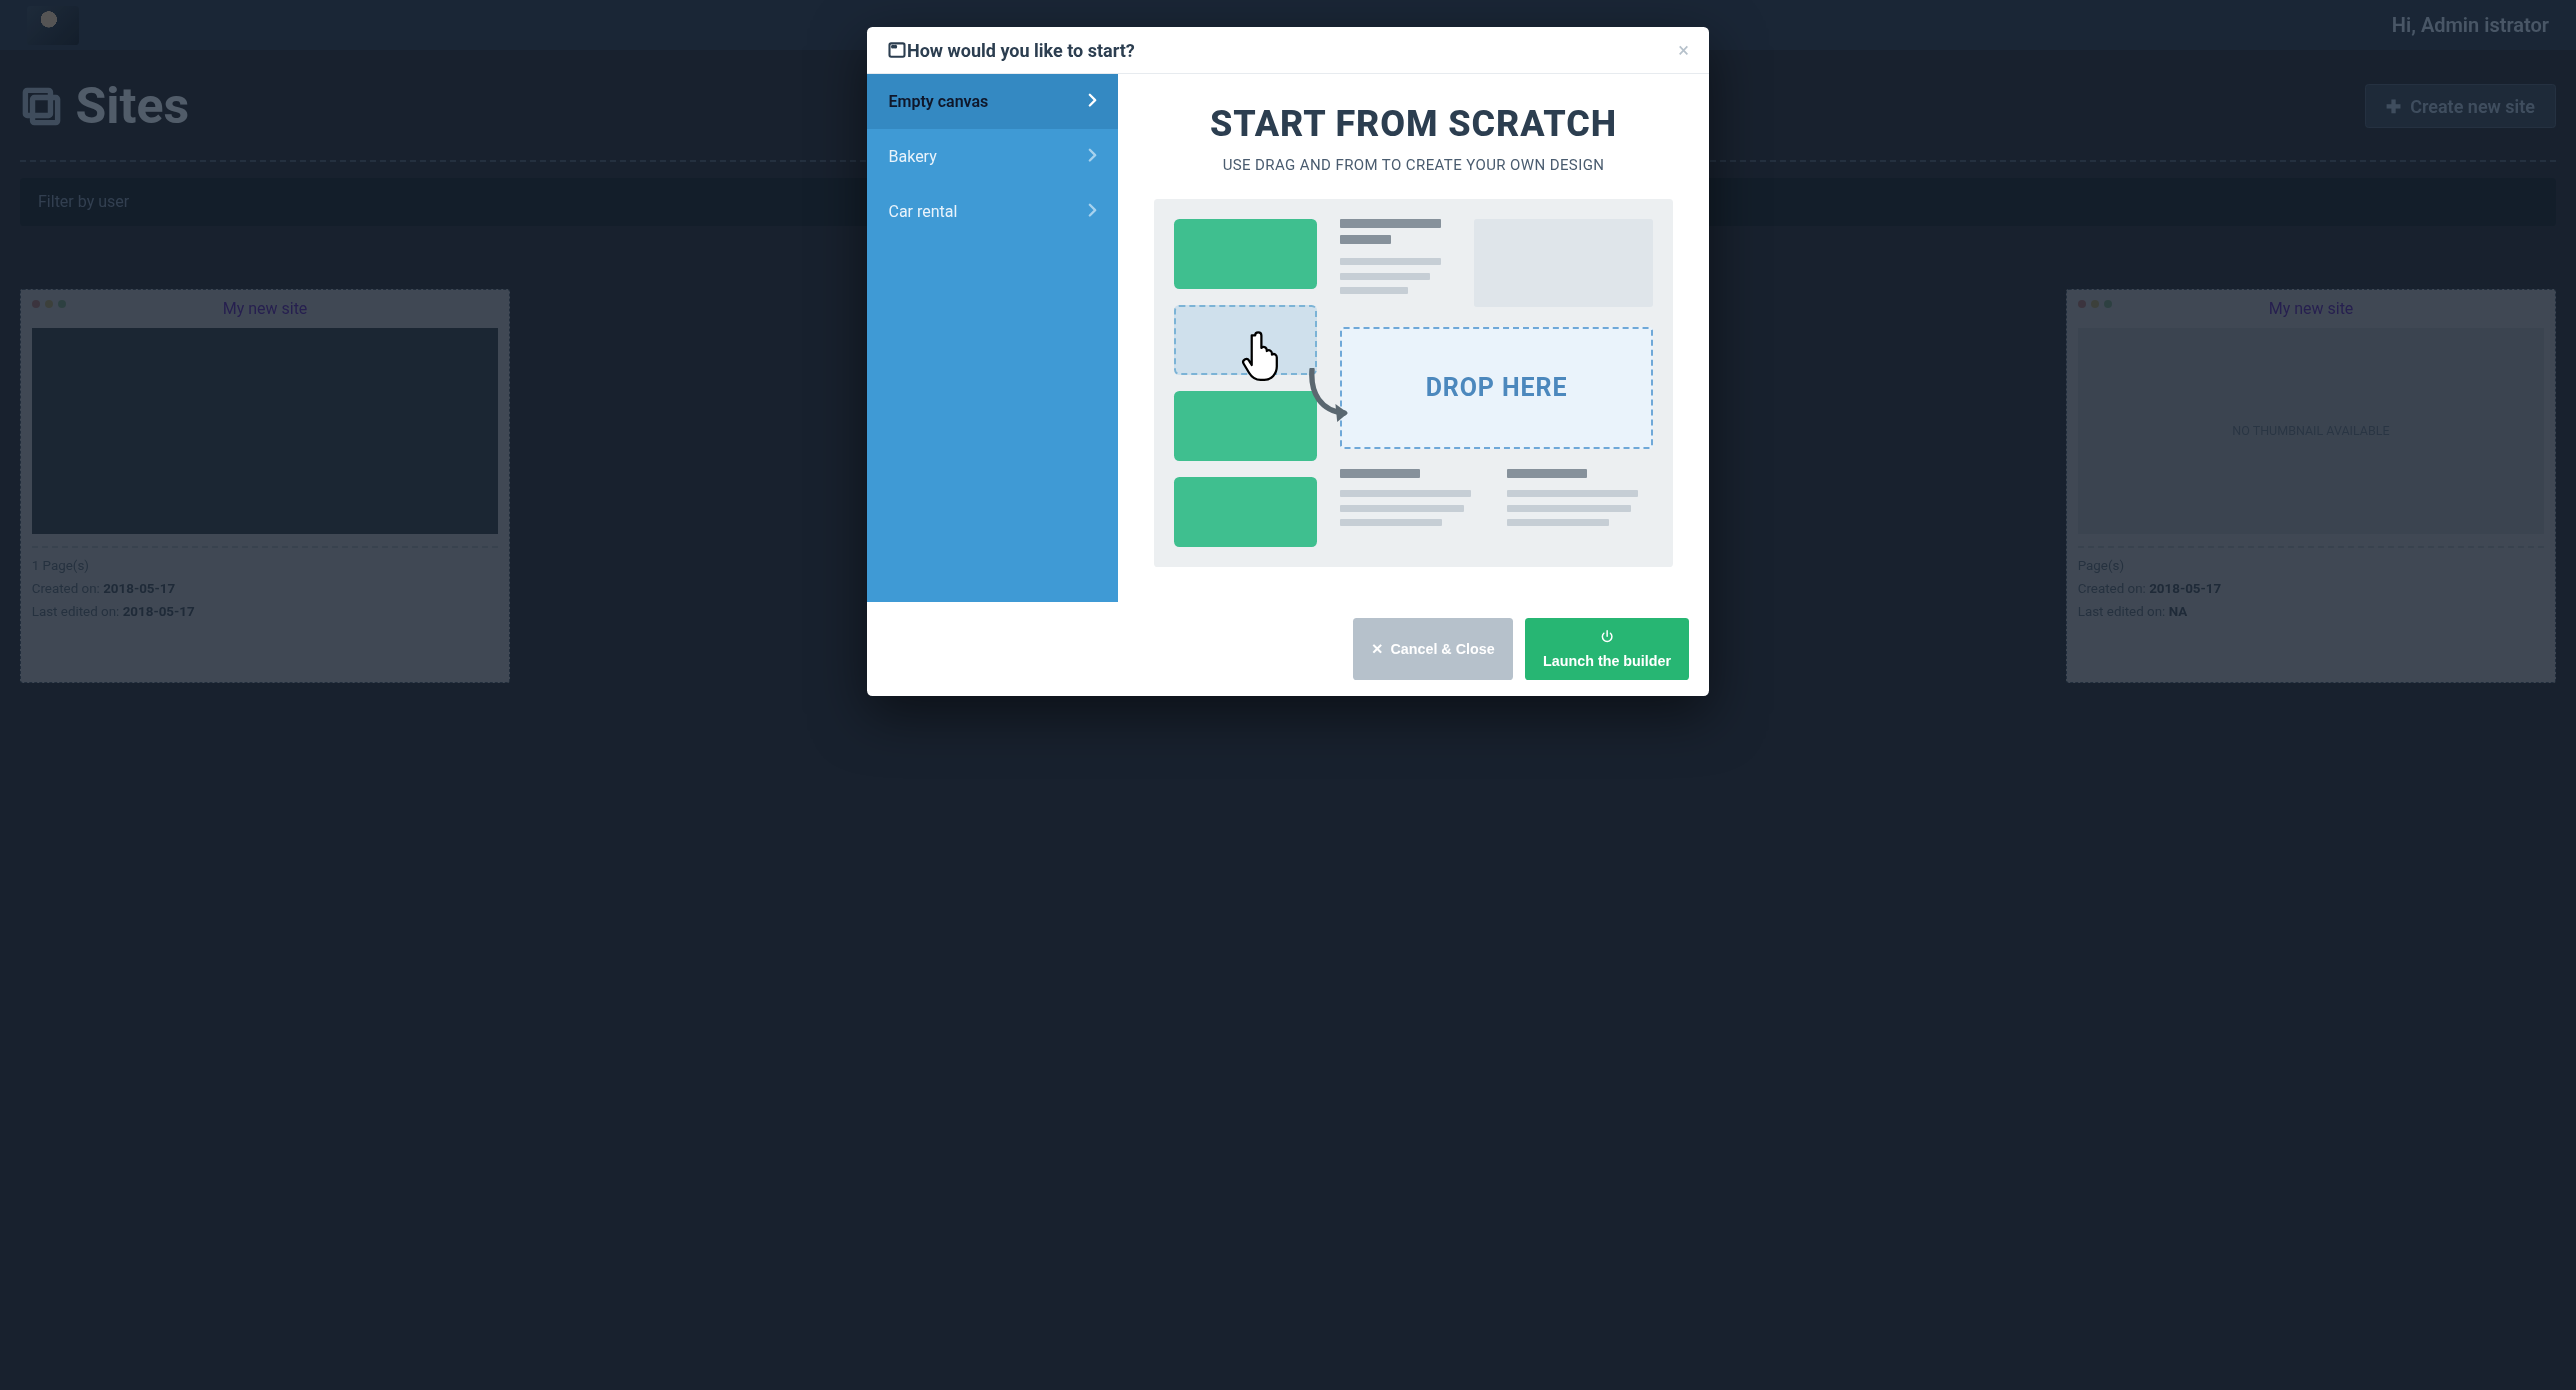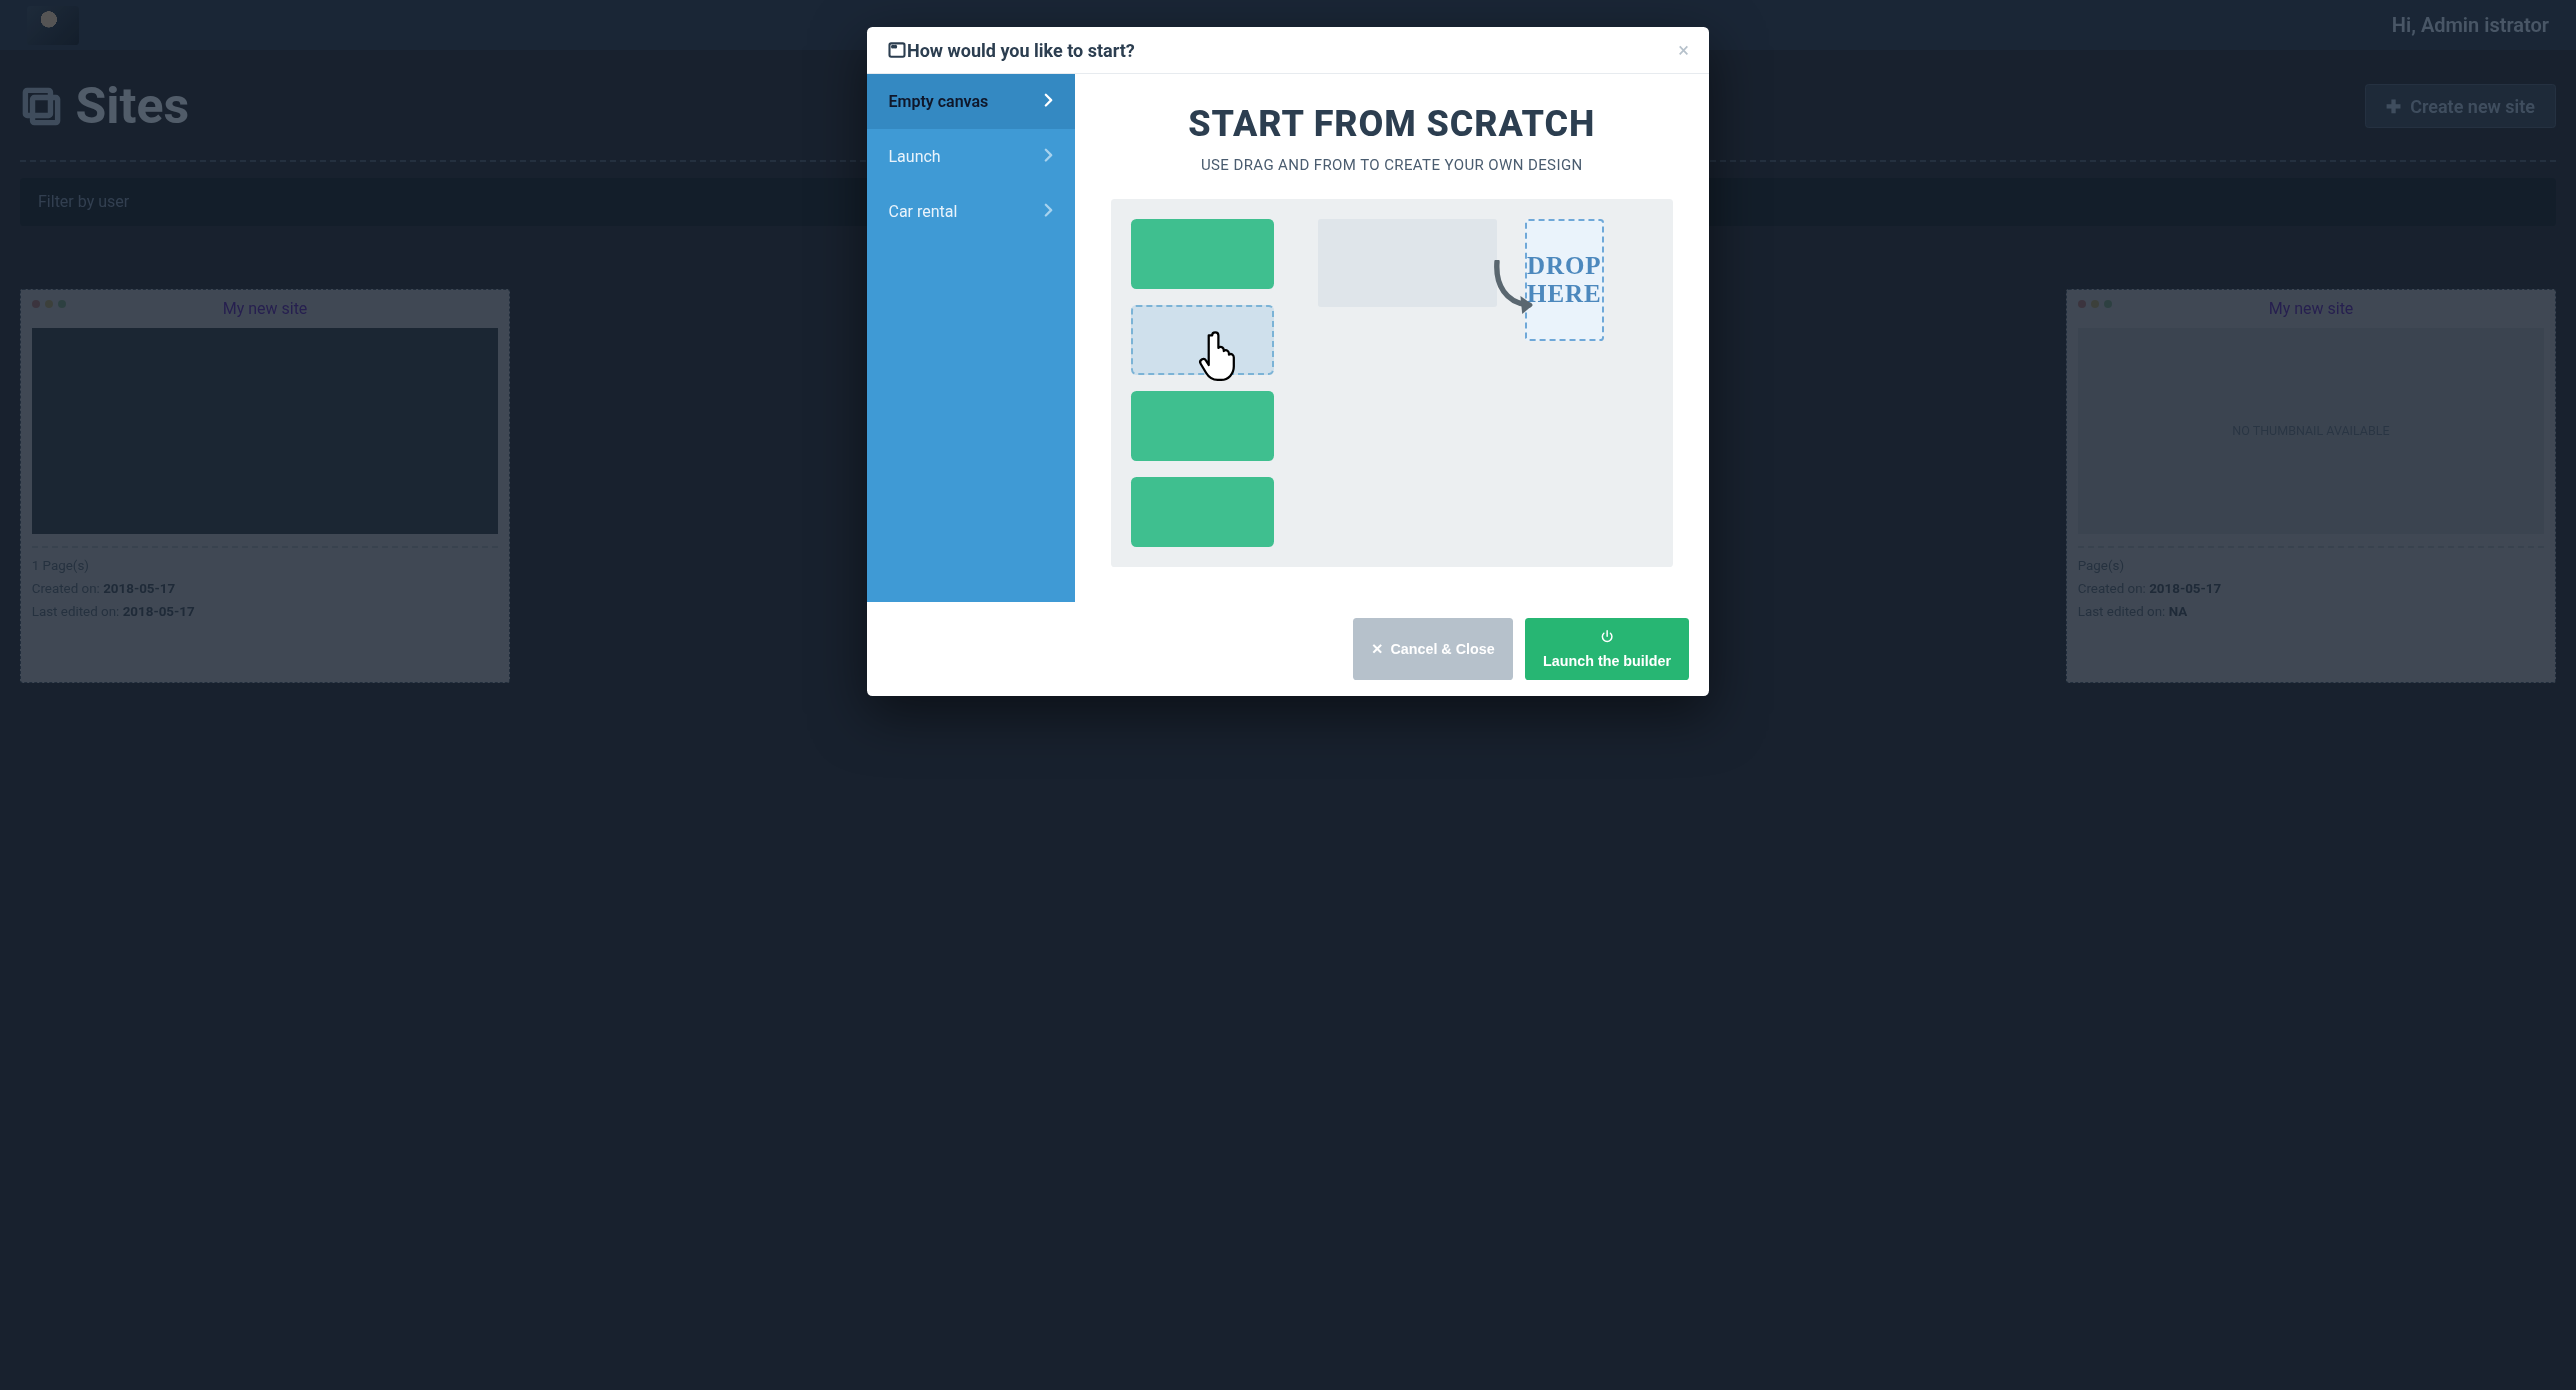--- a/index.html
+++ b/index.html
@@ -105,21 +105,21 @@
     color:#4a5c6f; text-align:center;
   }
   .illus{
     margin-top:25px; background:#eceff1; border-radius:3.6px;
     padding:20px; display:flex; gap:23px; width:100%;
   }
   .illus-col{display:flex;flex-direction:column;gap:16px;}
   .illus-left{width:143px;}
   .card{height:70px;border-radius:5.4px;background:#3fbf8f;}
   .card.ph{background:#cfe0ec;border:2.7px dashed #7bb3d6;position:relative;}
-  .illus-right{flex:1;display:flex;flex-direction:row;gap:28px;font-family:Liberation Serif, serif;}
+  .illus-right{flex:1;display:flex;flex-direction:column;gap:20px;}
   .row{display:flex;gap:21.5px;}
   .txtblk{flex:1;display:flex;flex-direction:column;gap:7.2px;}
   .bar{height:9px;background:#86919b;border-radius:0.9px;}
   .bar.thin{height:7.2px;background:#c6ced5;}
   .bar.s1{width:90%;}
   .bar.s2{width:45%;}
   .imgblk{width:179px;height:88px;background:#dfe5ea;border-radius:2.7px;}
   .drop{height:122px;border:2.7px dashed #6fa8d8;border-radius:3.6px;background:#eaf3fb;display:flex;align-items:center;justify-content:center;color:#4c88bd;font-size:25px;font-weight:700;letter-spacing:0.9px;position:relative;}
   .arrow{position:absolute;left:-39px;top:39px;}
   .hand{position:absolute;left:63px;top:23px;pointer-events:none;}
@@ -215,21 +215,21 @@
     <div class="sidebar">
       <div class="sidebar-item active">
         <span>Empty canvas</span>
         <span class="chev">
           <svg width="9" height="14.3" viewBox="0 0 10 16" fill="none">
               <path d="M2 2l6 6-6 6" stroke="#fff" stroke-width="2.5" stroke-linecap="round" stroke-linejoin="round"></path>
             </svg>
         </span>
       </div>
       <div class="sidebar-item">
-        <span>Launch</span>
+        <span>Bakery</span>
         <span class="chev">
           <svg width="9" height="14.3" viewBox="0 0 10 16" fill="none">
               <path d="M2 2l6 6-6 6" stroke="#d4ebf9" stroke-width="2.5" stroke-linecap="round" stroke-linejoin="round"></path>
             </svg>
         </span>
       </div>
       <div class="sidebar-item">
         <span>Car rental</span>
         <span class="chev">
           <svg width="9" height="14.3" viewBox="0 0 10 16" fill="none">

